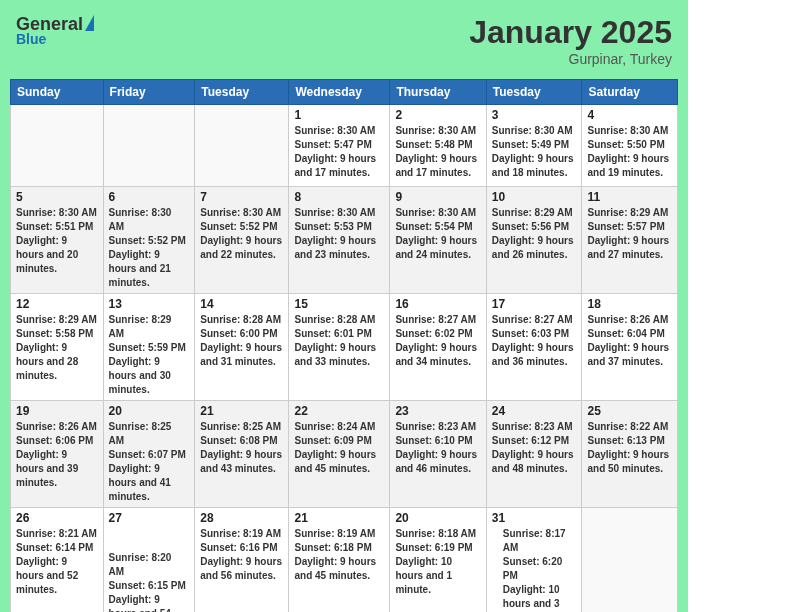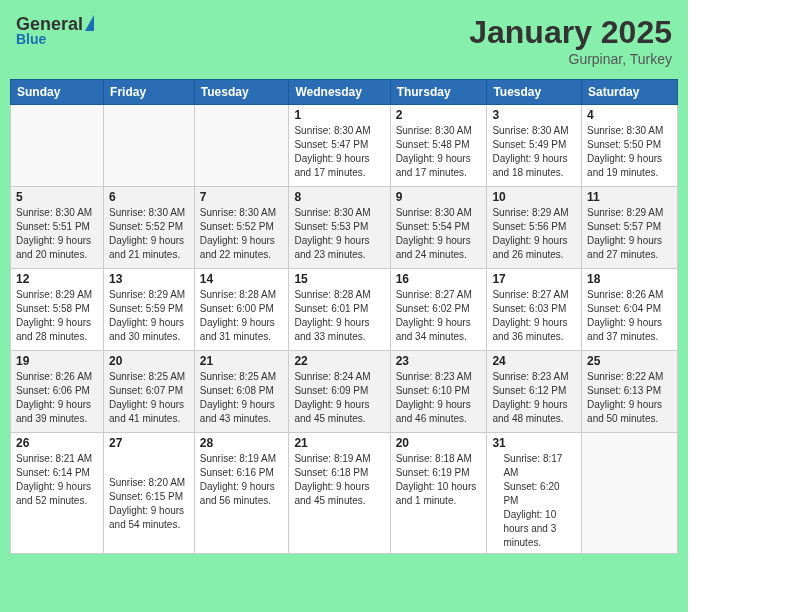--- a/index.html
+++ b/index.html
@@ -73,20 +73,21 @@
     .day-num {
       font-size: 12px;
       font-weight: bold;
       margin-bottom: 2px;
       color: #222;
     }
     .day-info {
       font-size: 10px;
       line-height: 1.4;
       color: #333;
+      font-weight: bold;
     }
     .alt-row td {
       background: #f2f2f2;
     }
   </style>
 </head>
 <body>
 
 <div class="page">
   <div class="header">

